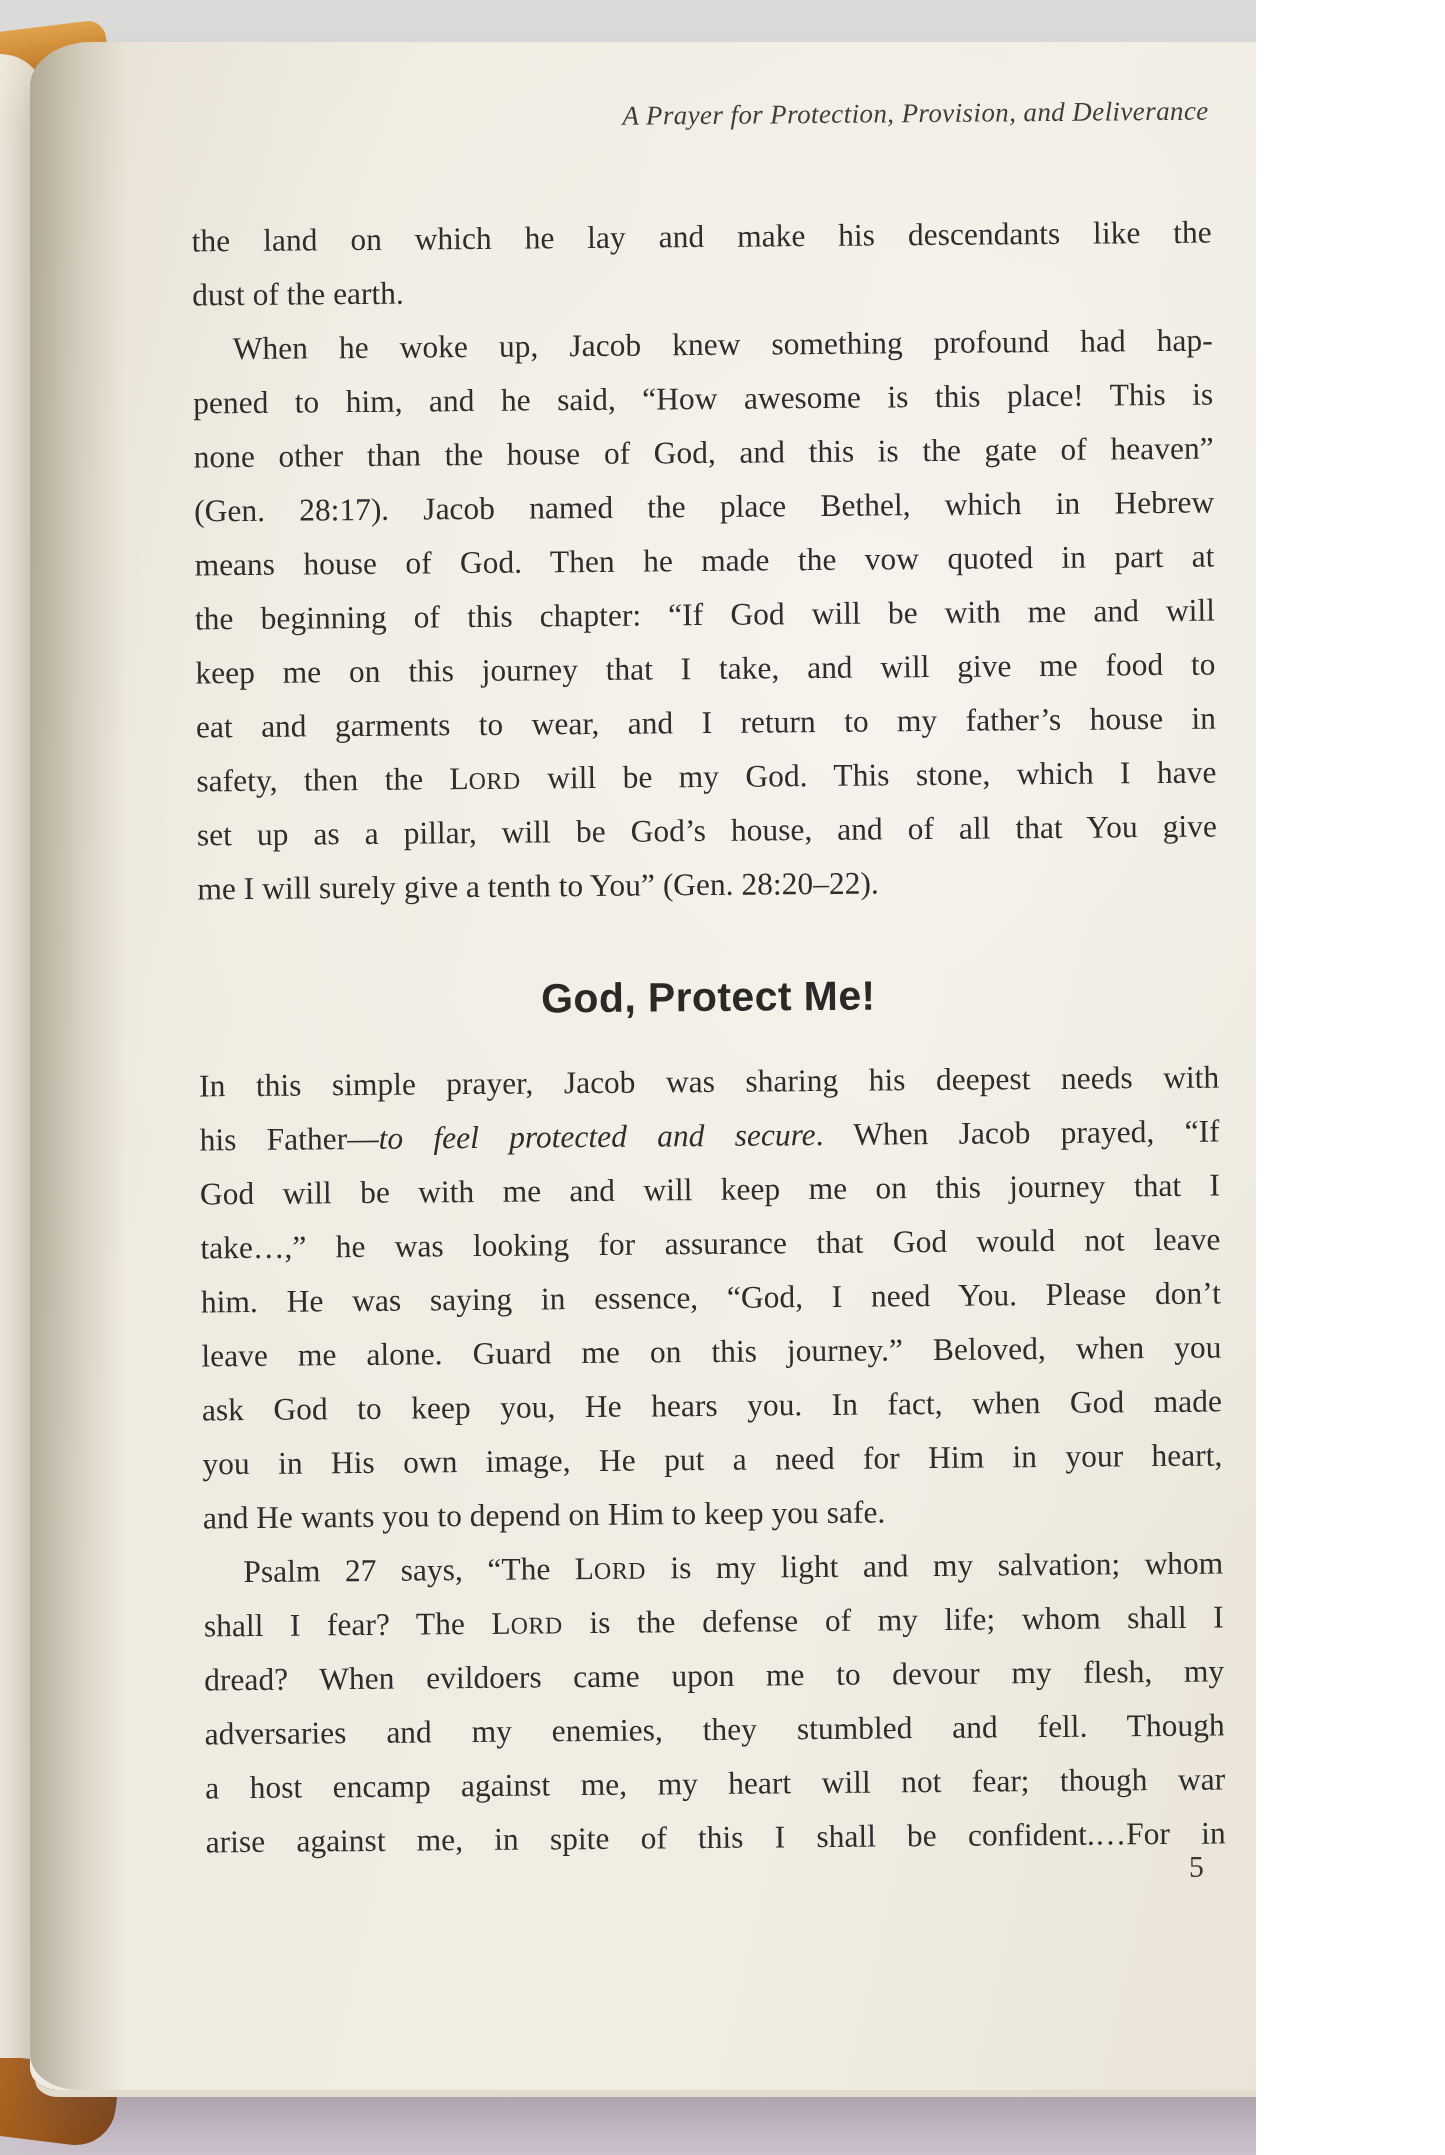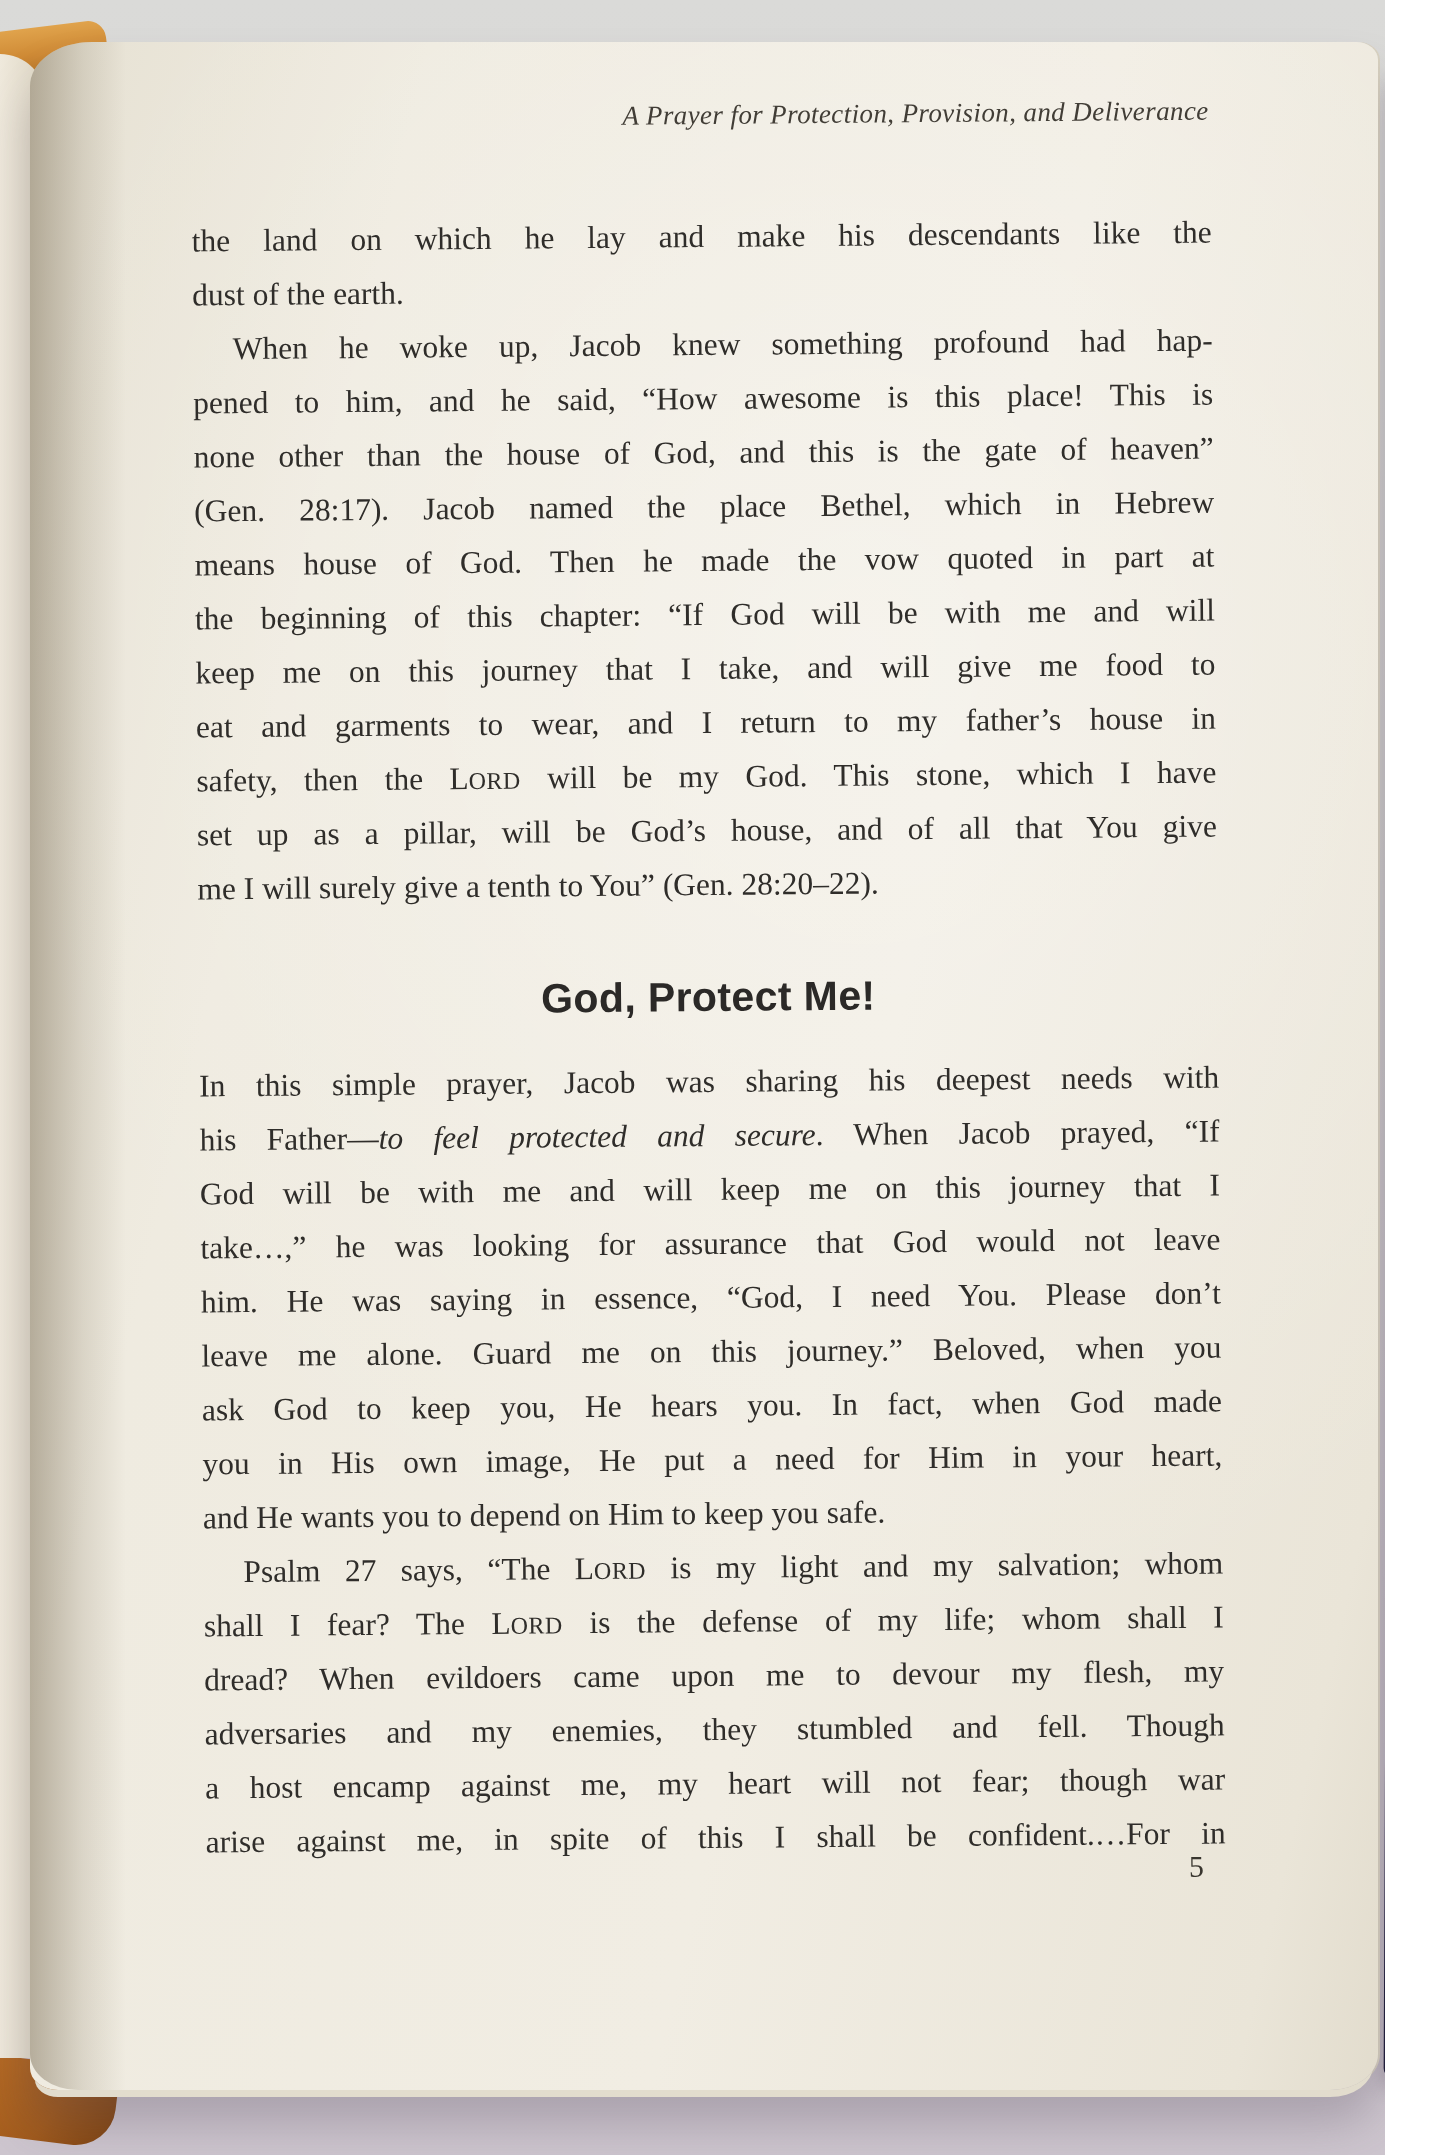--- a/index.html
+++ b/index.html
@@ -12,22 +12,22 @@
     --text-ink:#2f2d2a;
     --cover-purple-top:#7e4499;
     --cover-purple-mid:#4a3a79;
     --cover-purple-bottom:#2a264e;
     --headband-orange:#cf8a35;
     --spine-orange:#a05a1c;
   }
   html,body{margin:0;padding:0;}
   body{width:1445px;height:2155px;overflow:hidden;
        font-family:"Liberation Serif","DejaVu Serif",serif;}
-  .scene{position:relative;width:1357px;height:2155px;overflow:hidden;
-         background:linear-gradient(180deg,var(--backdrop-top) 0%,var(--backdrop-mid) 42%,#d0cad0 72%,var(--backdrop-bottom) 100%);padding-left:28px;}
+  .scene{position:relative;width:1256px;height:2155px;overflow:hidden;
+         background:linear-gradient(180deg,var(--backdrop-top) 0%,var(--backdrop-mid) 42%,#d0cad0 72%,var(--backdrop-bottom) 100%);}
 
   
   .headband{position:absolute;left:-10px;top:26px;width:118px;height:62px;
             transform:rotate(-7deg);border-radius:10px 18px 30px 8px;
             background:linear-gradient(180deg,#e0a34c 0%,var(--headband-orange) 45%,#a5661f 100%);
             z-index:1;}
   
   .spine-bottom{position:absolute;left:-14px;top:2062px;width:130px;height:80px;
             transform:rotate(7deg);border-radius:8px 10px 40px 18px;
             background:linear-gradient(120deg,#b56a24 0%,var(--spine-orange) 55%,#7d4312 100%);

